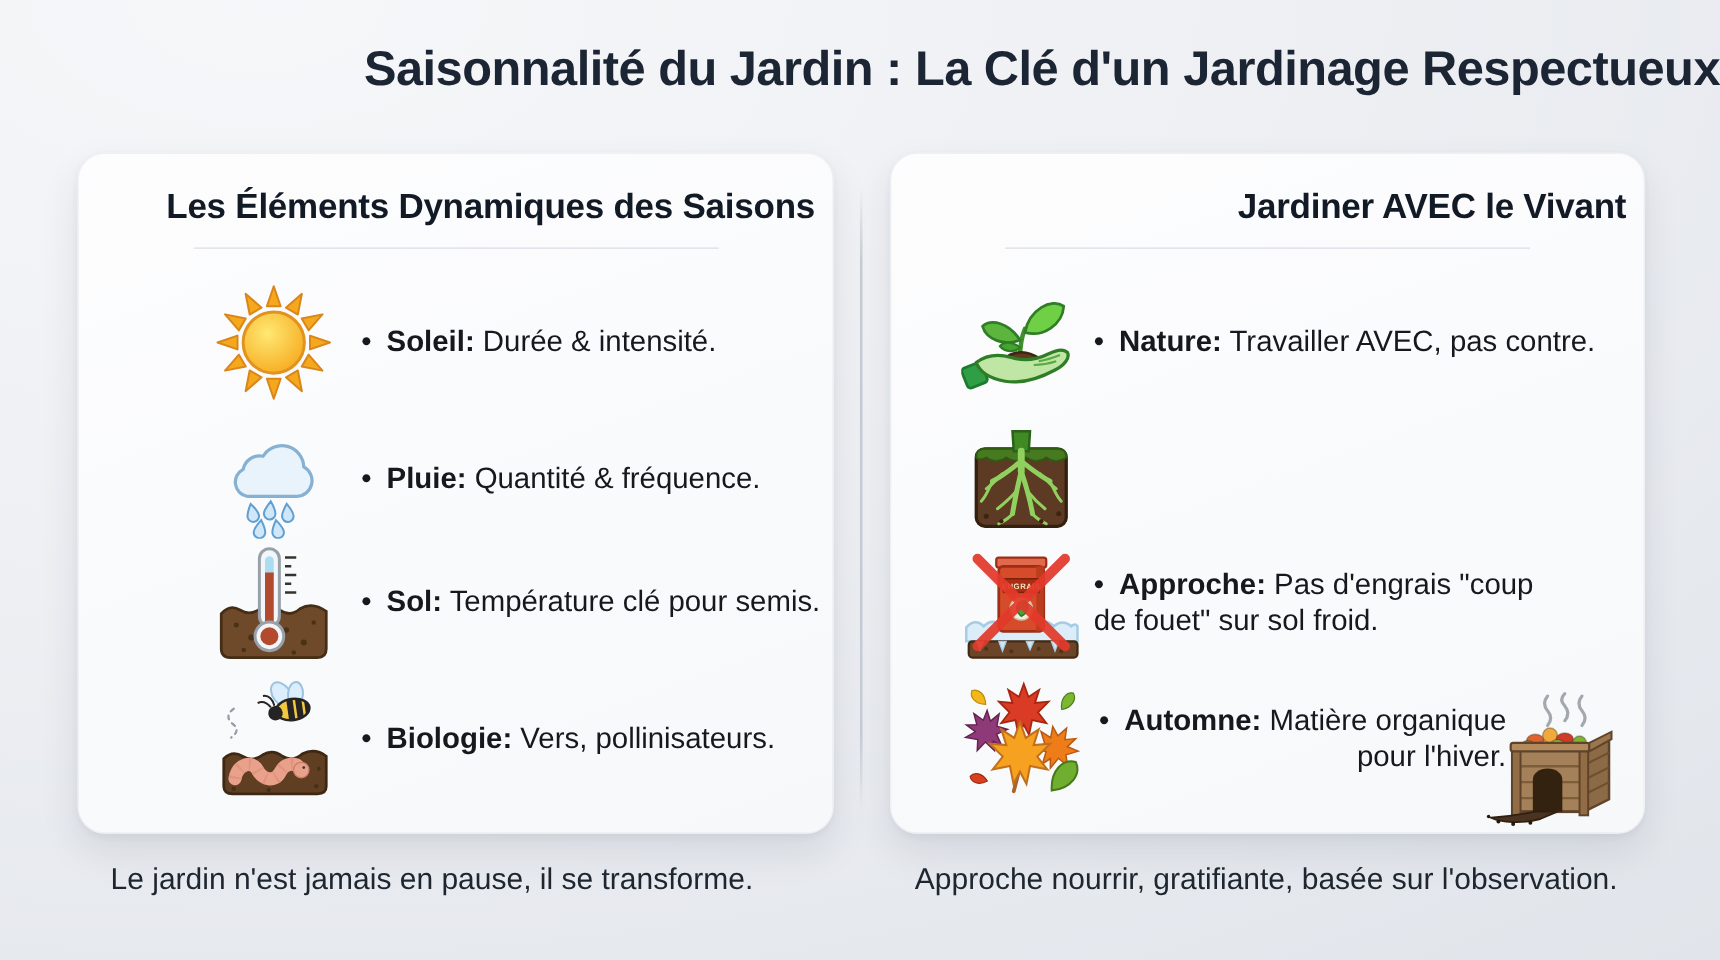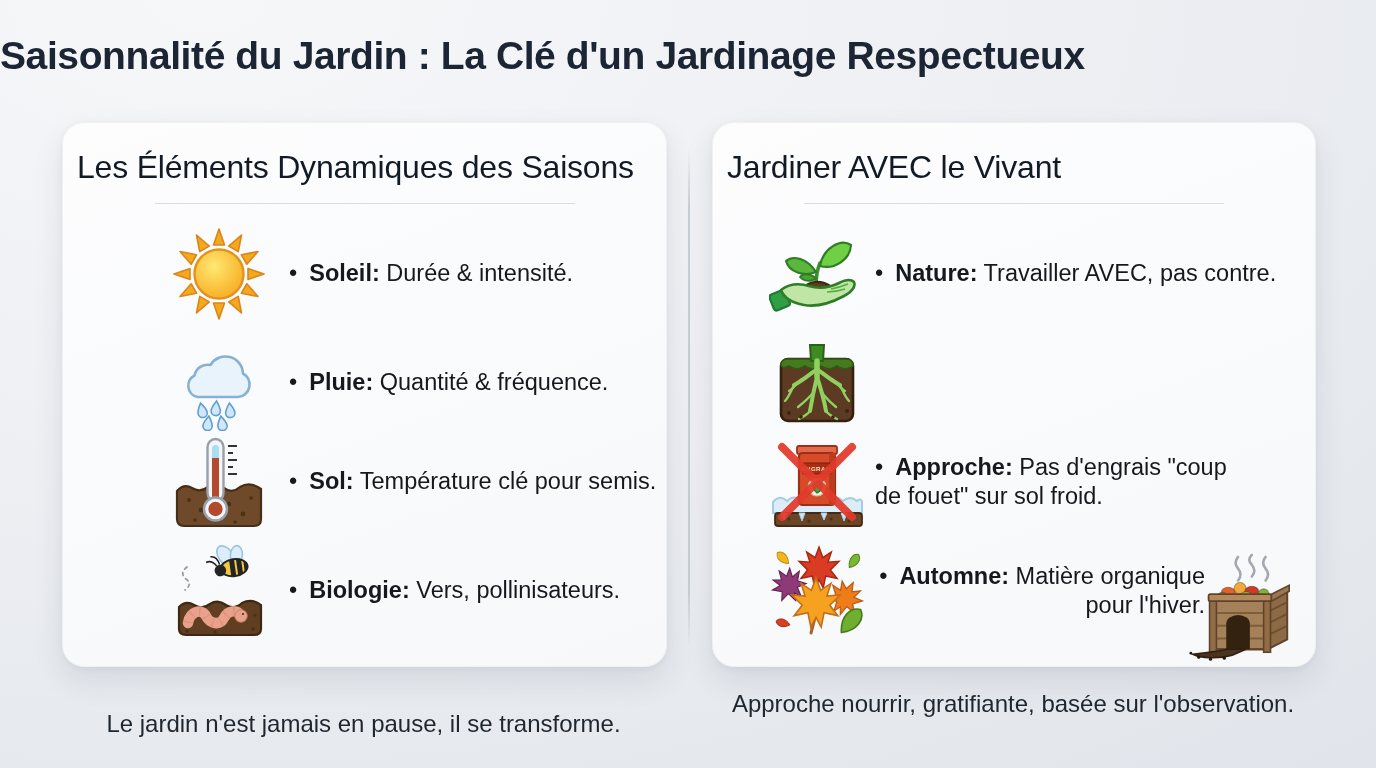--- a/index.html
+++ b/index.html
@@ -2,34 +2,34 @@
 <html><head>
 <meta charset="utf-8">
 <style>
   html,body{margin:0;padding:0;}
   body{
     width:1376px;height:768px;overflow:hidden;position:relative;
     font-family:"Liberation Sans","DejaVu Sans",sans-serif;
     background:radial-gradient(140% 140% at 15% 0%, #f6f7f9 0%, #edeff3 45%, #dfe3e9 100%);
   }
   .title{
-    position:absolute;top:34px;left:0;width:100%;margin:0;text-align:left;
+    position:absolute;top:34px;left:0;width:100%;margin:0;text-align:right;
     font-size:39px;font-weight:800;color:#1c2534;letter-spacing:-0.4px;
   }
   .card{
     position:absolute;top:122px;height:543px;border-radius:22px;
     background:linear-gradient(160deg,#fdfdfe 0%,#f6f8fa 100%);
     border:1px solid #eef0f4;
     box-shadow:0 14px 30px rgba(40,50,70,.10),0 2px 6px rgba(40,50,70,.05);
     overflow:visible;
   }
   .card-left{left:62px;width:603px;}
   .card-right{left:712px;width:602px;}
   .card h2{
-    margin:26px 14px 0;text-align:left;font-size:32px;font-weight:400;
+    margin:26px 14px 0;text-align:right;font-size:28px;font-weight:700;
     color:#121a26;letter-spacing:-0.2px;
   }
   .rule{height:1px;width:420px;margin:17px auto 0;background:#d9dde3;}
   .vdivider{
     position:absolute;left:688px;top:150px;width:2px;height:498px;
     background:linear-gradient(180deg,rgba(198,204,212,0),#c6ccd4 12%,#c6ccd4 88%,rgba(198,204,212,0));
   }
   .row{position:absolute;display:flex;align-items:center;height:96px;}
   .card-left .row{left:108px;gap:22px;}
   .card-right .row{left:56px;gap:10px;}
@@ -42,21 +42,21 @@
   .card-right .itext{width:424px;}
   .card-right .r3 .itext{width:372px;}
   .card-right .r4 .itext{width:330px;text-align:right;}
   .bullet{margin-right:12px;}
   .compost{position:absolute;left:470px;top:424px;width:118px;height:122px;}
   .compost svg{width:100%;height:100%;display:block;}
   .caption{
     position:absolute;top:690px;margin:0;text-align:center;
     font-size:24px;color:#1e2630;
   }
-  .caption-left{left:62px;width:603px;margin-top:20px;}
+  .caption-left{left:44px;width:603px;}
   .caption-right{left:712px;width:602px;}
 </style>
 </head>
 <body>
 
 <h1 class="title">Saisonnalité du Jardin : La Clé d'un Jardinage Respectueux</h1>
 
 <section class="card card-left">
   <h2>Les Éléments Dynamiques des Saisons</h2>
   <div class="rule"></div>

